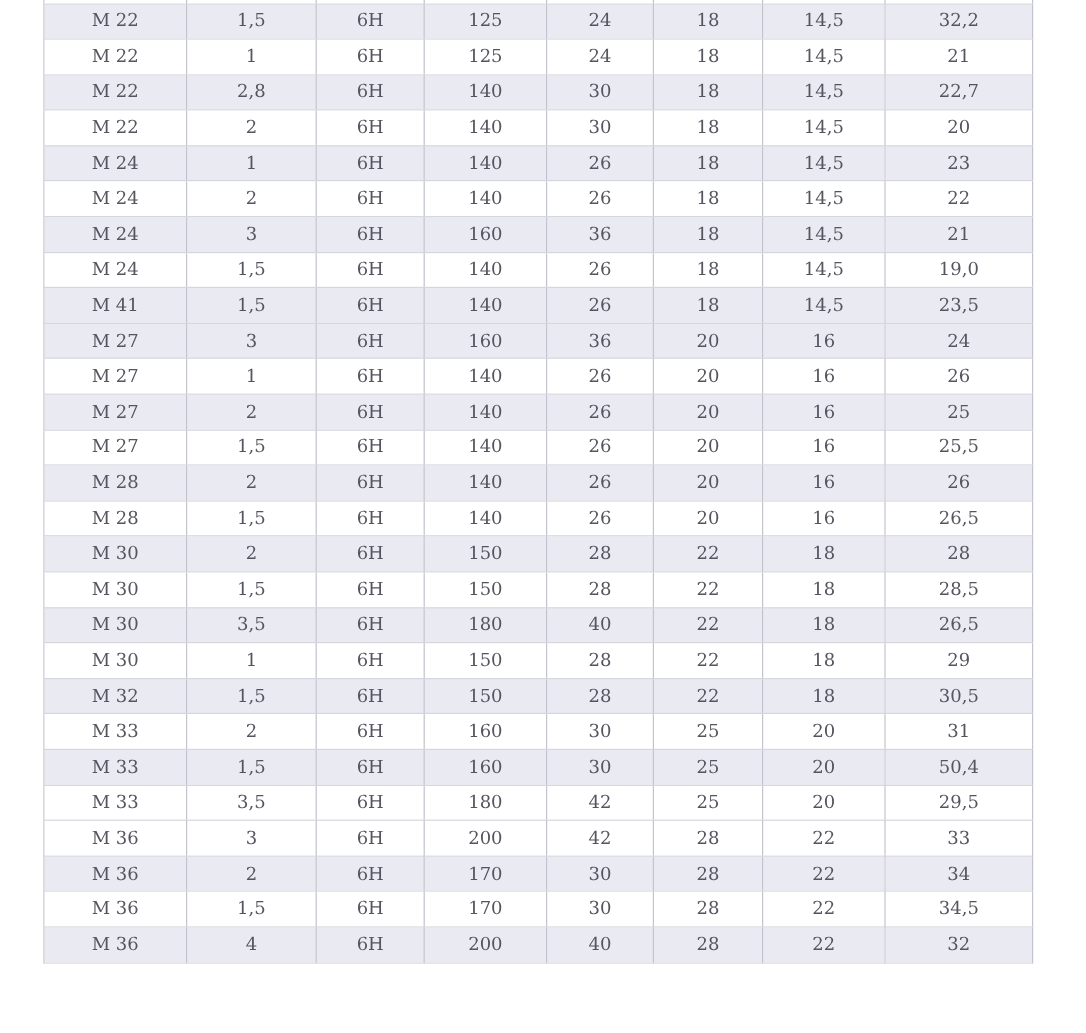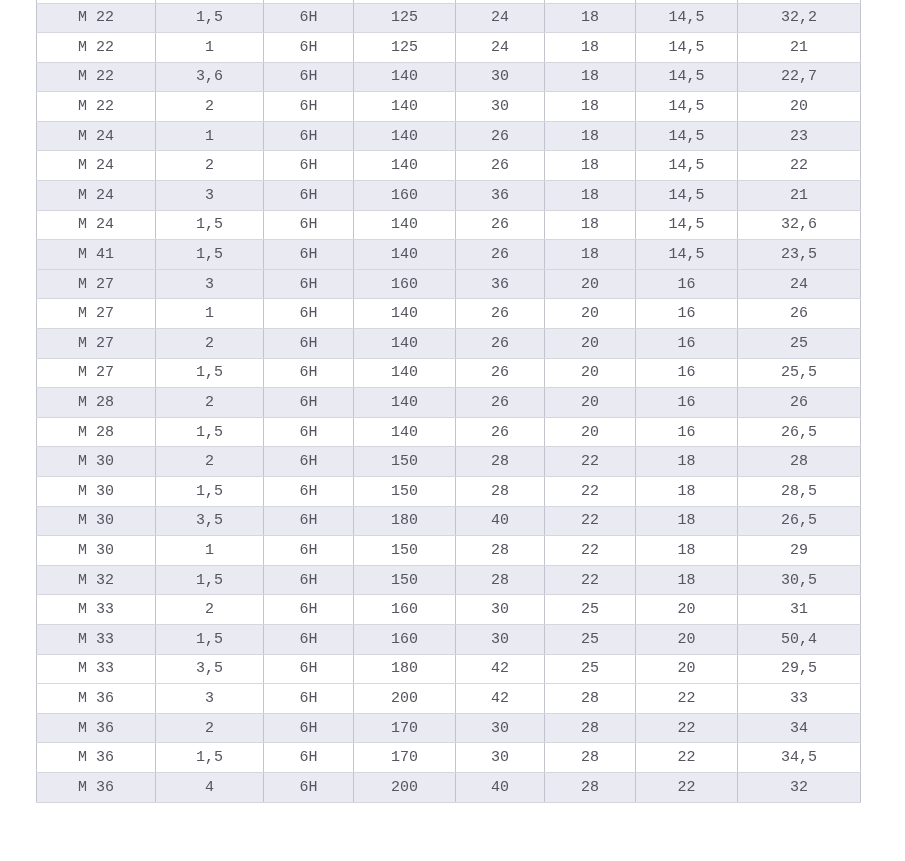--- a/index.html
+++ b/index.html
@@ -19,21 +19,20 @@
     left: 36px;
     top: 0;
     width: 826px;
     height: 861px;
     overflow: hidden;
   }
   table.data-table {
     border-collapse: collapse;
     table-layout: fixed;
     width: 824px;
-    font-family: Liberation Mono, monospace;
   }
   table.data-table td {
     border-left: 1px solid #c3c3cd;
     border-right: 1px solid #c3c3cd;
     border-top: 1px solid #d6d6de;
     border-bottom: 1px solid #d6d6de;
     text-align: center;
     vertical-align: middle;
     font-size: 15px;
     color: #55555f;
@@ -92,21 +91,21 @@
           <td>1</td>
           <td>6H</td>
           <td>125</td>
           <td>24</td>
           <td>18</td>
           <td>14,5</td>
           <td>21</td>
         </tr>
         <tr class="shaded">
           <td>M 22</td>
-          <td>3,6</td>
+          <td>2,8</td>
           <td>6H</td>
           <td>140</td>
           <td>30</td>
           <td>18</td>
           <td>14,5</td>
           <td>22,7</td>
         </tr>
         <tr class="plain">
           <td>M 22</td>
           <td>2</td>
@@ -148,21 +147,21 @@
           <td>21</td>
         </tr>
         <tr class="plain">
           <td>M 24</td>
           <td>1,5</td>
           <td>6H</td>
           <td>140</td>
           <td>26</td>
           <td>18</td>
           <td>14,5</td>
-          <td>32,6</td>
+          <td>19,0</td>
         </tr>
         <tr class="shaded">
           <td>M 41</td>
           <td>1,5</td>
           <td>6H</td>
           <td>140</td>
           <td>26</td>
           <td>18</td>
           <td>14,5</td>
           <td>23,5</td>

